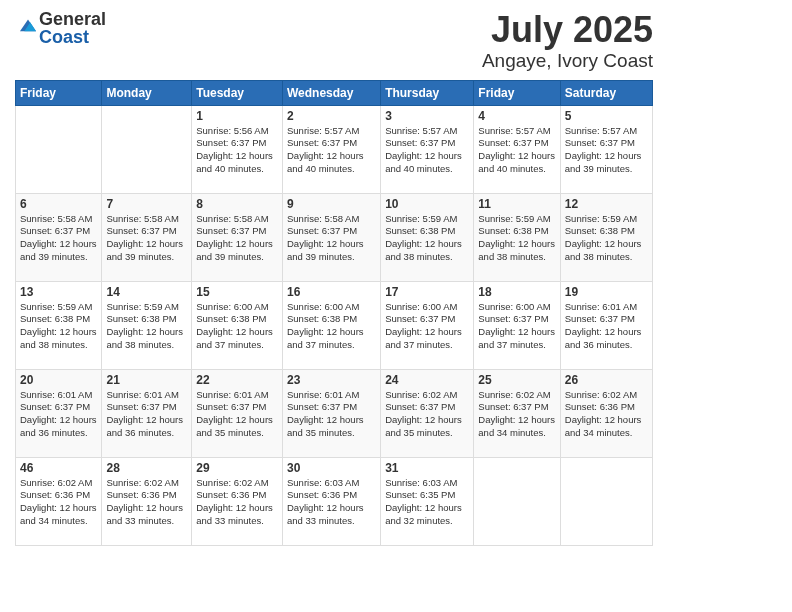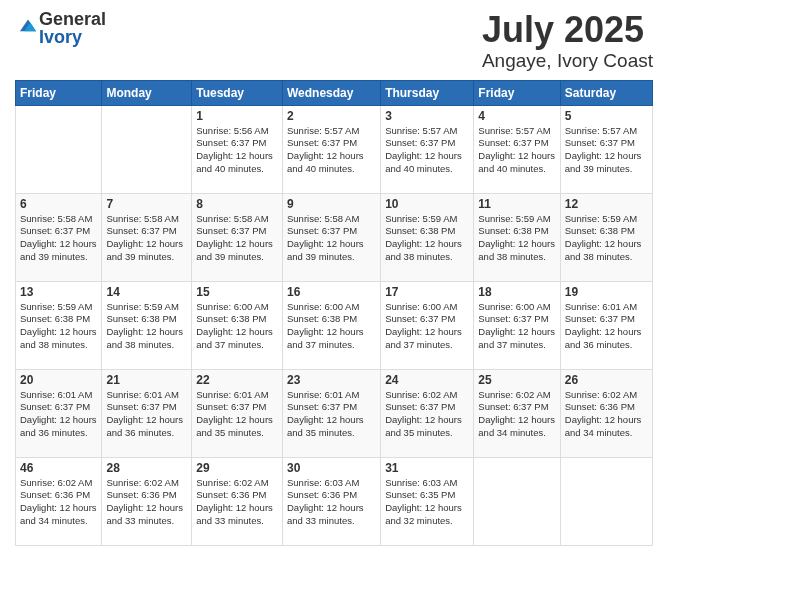--- a/index.html
+++ b/index.html
@@ -41,21 +41,21 @@
       font-weight: bold;
       color: #1a5fa8;
     }
     .logo-icon {
       width: 22px;
       height: 22px;
       margin-left: 2px;
       margin-top: -4px;
     }
     .title-block {
-      text-align: left;
+      text-align: right;
     }
     .month-title {
       font-size: 36px;
       font-weight: bold;
       color: #333;
       line-height: 1.1;
     }
     .location-title {
       font-size: 19px;
       color: #333;
@@ -109,21 +109,21 @@
 
 <div class="page">
   <div class="header">
     <div class="logo">
       <svg class="logo-icon" viewBox="0 0 30 30" xmlns="http://www.w3.org/2000/svg">
         <polygon points="4,22 15,6 26,22" fill="#2a6db5"></polygon>
         <polygon points="10,22 18,10 26,22" fill="#1a9ad7"></polygon>
       </svg>
       <div class="logo-text">
         <span class="logo-general">General</span>
-        <span class="logo-blue">Ivory</span>
+        <span class="logo-blue">Coast</span>
       </div>
     </div>
     <div class="title-block">
       <div class="month-title">July 2025</div>
       <div class="location-title">Angaye, Ivory Coast</div>
     </div>
   </div>
 
   <table class="calendar">
     <thead>

